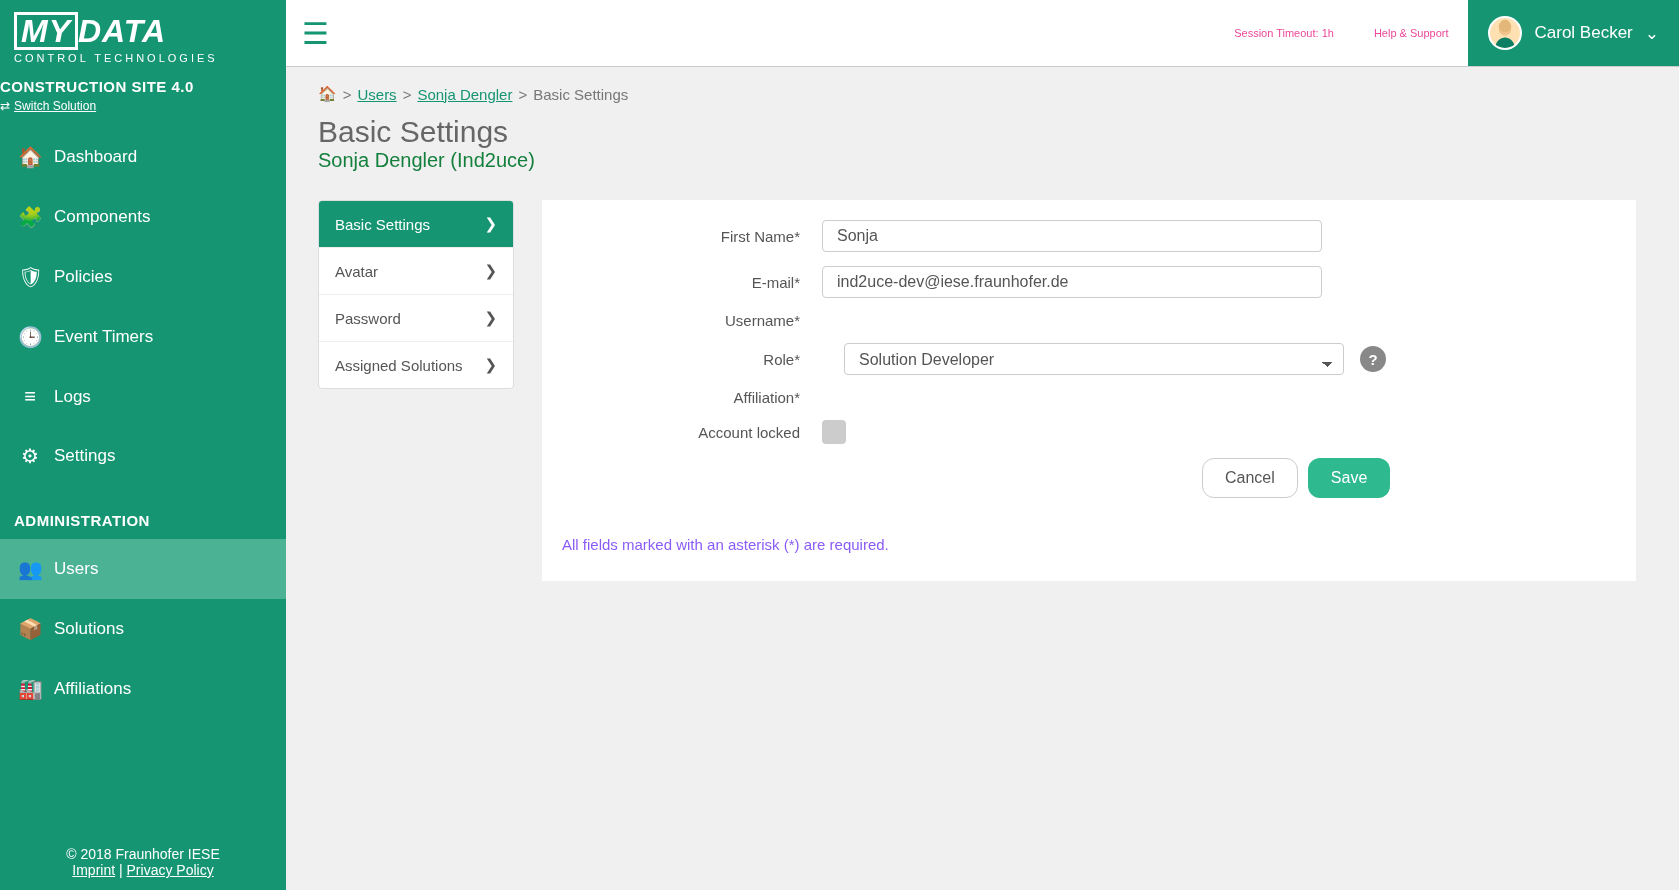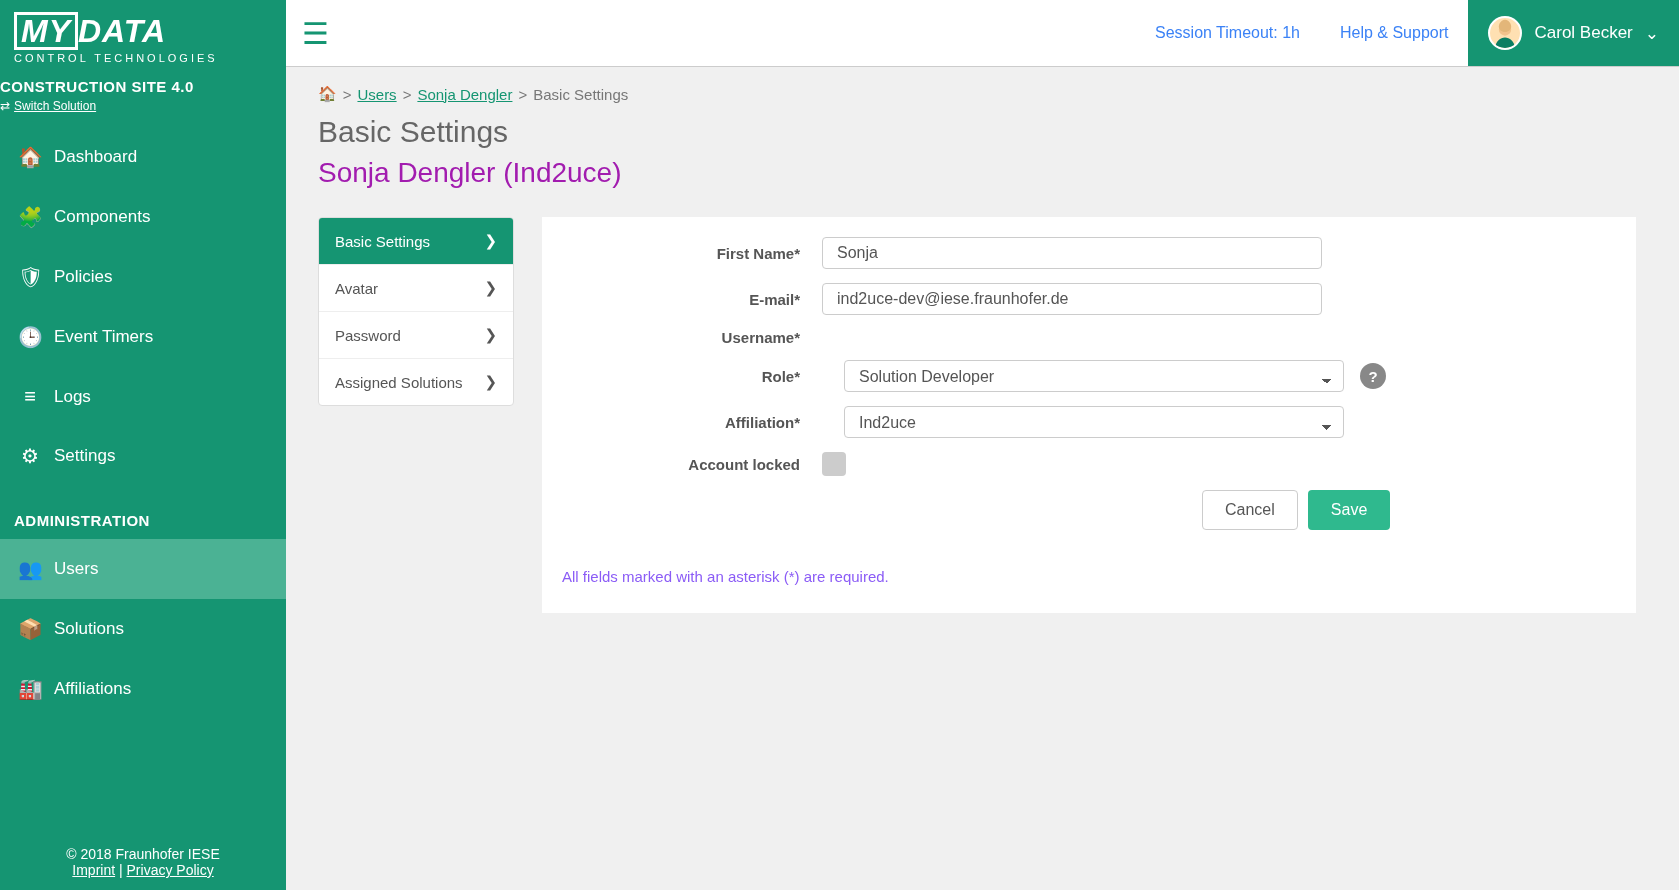--- a/index.html
+++ b/index.html
@@ -99,22 +99,22 @@
   color: #159572;
   cursor: pointer;
 }
 .topbar-right {
   margin-left: auto;
   display: flex;
   align-items: center;
   height: 100%;
 }
 .session, .help-link {
-  color: #3b82f6;
-  font-size: 16px;
+  color: #ec4899;
+  font-size: 11px;
   padding: 0 20px;
 }
 .help-link { cursor: pointer; }
 .user-pill {
   background: #159572;
   color: #fff;
   height: 100%;
   display: flex;
   align-items: center;
   padding: 0 20px;
@@ -145,23 +145,23 @@
   gap: 6px;
 }
 .breadcrumb a { color: #159572; text-decoration: underline; cursor: pointer; }
 .page-title {
   font-size: 30px;
   color: #666;
   font-weight: 400;
   margin-top: 12px;
 }
 .page-subtitle {
-  font-size: 28px;
-  color: #a21caf;
-  margin-top: 8px;
+  font-size: 20px;
+  color: #15803d;
+  margin-top: 0;
 }
 .body-row {
   display: flex;
   gap: 28px;
   margin-top: 28px;
   align-items: flex-start;
 }
 .subnav {
   width: 196px;
   background: #fff;
@@ -188,21 +188,21 @@
   max-width: 1094px;
 }
 .form-row {
   display: flex;
   align-items: center;
   margin-bottom: 14px;
 }
 .form-label {
   width: 260px;
   text-align: right;
-  font-weight: 700;
+  font-weight: 400;
   color: #555;
   padding-right: 22px;
 }
 .form-control {
   width: 500px;
   height: 32px;
   border: 1px solid #ccc;
   border-radius: 4px;
   padding: 0 14px;
   font-size: 16px;
@@ -238,21 +238,21 @@
   cursor: pointer;
 }
 .button-row {
   display: flex;
   gap: 10px;
   margin-left: 640px;
   margin-top: 10px;
 }
 .btn {
   padding: 10px 22px;
-  border-radius: 4px;
+  border-radius: 12px;
   font-size: 16px;
   cursor: pointer;
   border: 1px solid transparent;
 }
 .btn-cancel { background: #fff; border-color: #ccc; color: #555; }
 .btn-save { background: #2fb98e; color: #fff; }
 .form-note {
   color: #8b5cf6;
   font-size: 15px;
   margin-top: 38px;
@@ -399,23 +399,20 @@
         </div>
         <div class="form-row">
           <label class="form-label">Role*</label>
           <select class="form-control">
             <option>Solution Developer</option>
           </select>
           <span class="help-badge">?</span>
         </div>
         <div class="form-row">
           <label class="form-label">Affiliation*</label>
-          <select class="form-control">
-            <option>Ind2uce</option>
-          </select>
         </div>
         <div class="form-row">
           <label class="form-label">Account locked</label>
           <div class="checkbox-fake"></div>
         </div>
 
         <div class="button-row">
           <button class="btn btn-cancel">Cancel</button>
           <button class="btn btn-save">Save</button>
         </div>

